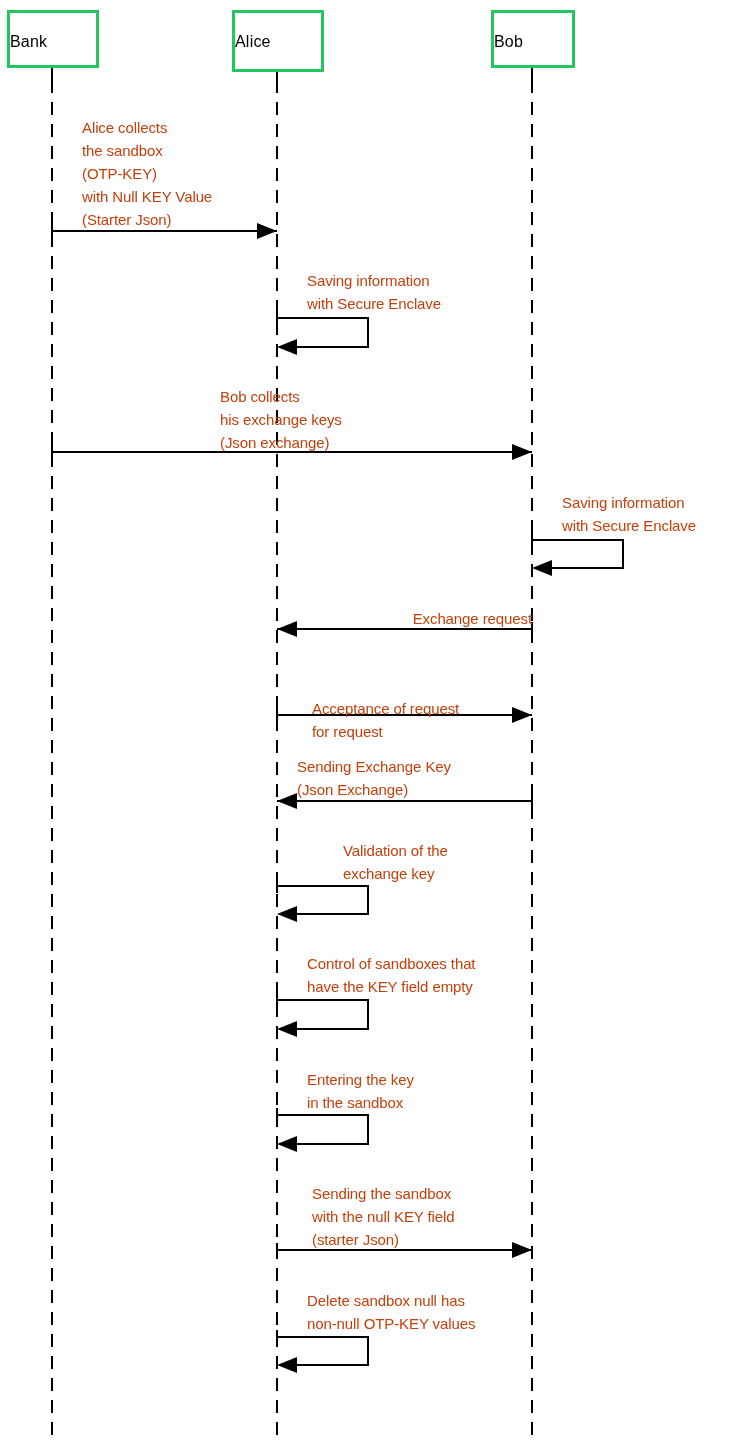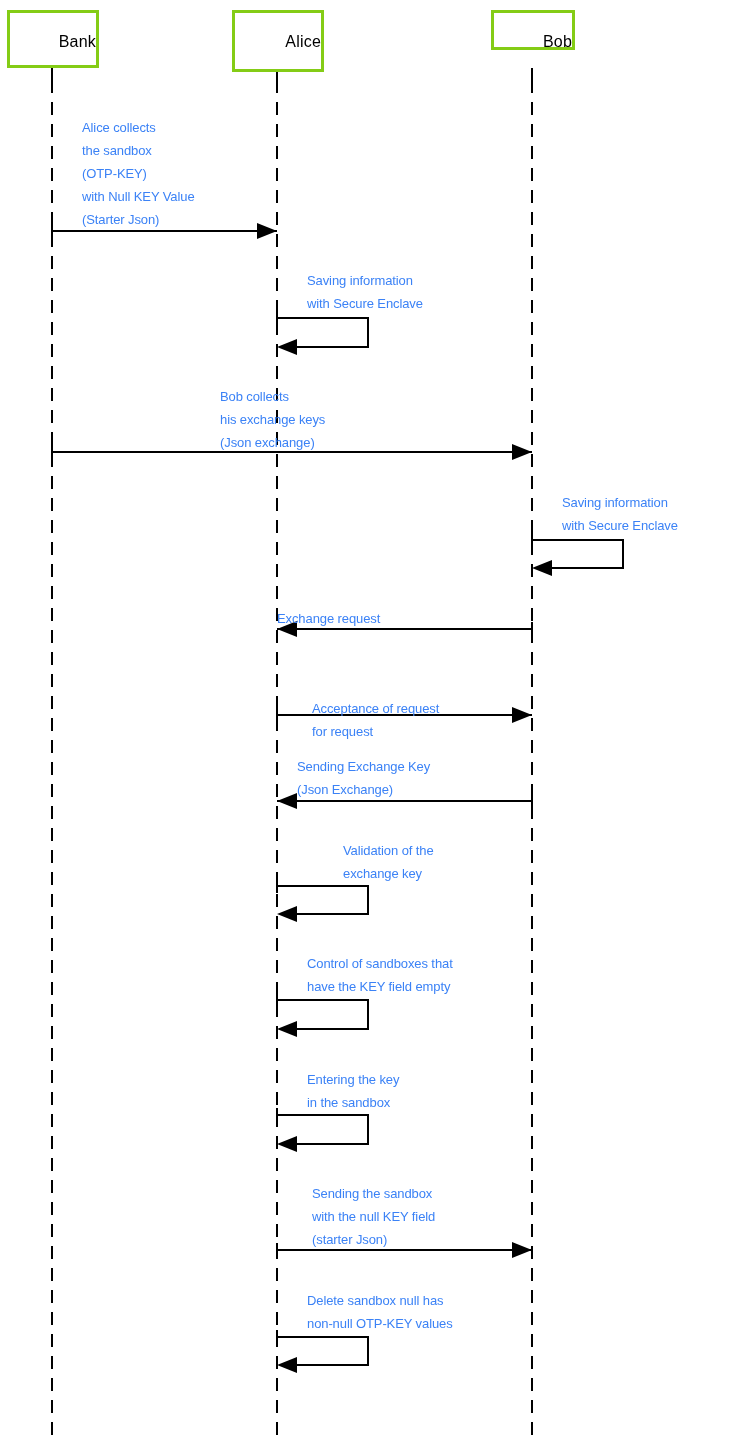--- a/index.html
+++ b/index.html
@@ -22,40 +22,40 @@
     position: absolute;
     left: 0;
     top: 0;
     width: 735px;
     height: 1451px;
     pointer-events: none;
   }
   .actor-box {
     position: absolute;
     box-sizing: border-box;
-    border: 3px solid #84cc16;
+    border: 3px solid #22c55e;
     background: #ffffff;
-    text-align: right;
+    text-align: left;
   }
   .actor-label {
     font-size: 16px;
     line-height: 1;
     display: block;
     padding-top: 21px;
     letter-spacing: 0.2px;
   }
   .msg-label {
     position: absolute;
-    font-size: 13px;
+    font-size: 15px;
     line-height: 23px;
     white-space: pre;
-    color: #3b82f6;
+    color: #c2410c;
     letter-spacing: -0.1px;
   }
-  .msg-label.center { text-align: left; }
+  .msg-label.center { text-align: right; }
 </style>
 </head>
 <body>
 
 <div id="diagram">
   <svg class="layer" id="lines-layer" viewBox="0 0 735 1451" xmlns="http://www.w3.org/2000/svg">
       <line x1="52" y1="68" x2="52" y2="80" stroke="#000000" stroke-width="2"></line>
       <line x1="52" y1="80" x2="52" y2="1442" stroke="#000000" stroke-width="2" stroke-dasharray="13 9"></line>
       <line x1="277" y1="68" x2="277" y2="80" stroke="#000000" stroke-width="2"></line>
       <line x1="277" y1="80" x2="277" y2="1442" stroke="#000000" stroke-width="2" stroke-dasharray="13 9"></line>
@@ -122,21 +122,21 @@
         <polygon points="297,1357 277,1365 297,1373" fill="#000000"></polygon>
       </g>
     </svg>
   <div id="actors-layer">
       <div class="actor-box" style="left: 7px; top: 10px; width: 92px; height: 58px;">
         <span class="actor-label">Bank</span>
       </div>
       <div class="actor-box" style="left: 232px; top: 10px; width: 92px; height: 62px;">
         <span class="actor-label">Alice</span>
       </div>
-      <div class="actor-box" style="left: 491px; top: 10px; width: 84px; height: 40px;">
+      <div class="actor-box" style="left: 491px; top: 10px; width: 84px; height: 58px;">
         <span class="actor-label">Bob</span>
       </div>
     </div>
   <div id="labels-layer">
       <div class="msg-label" style="top: 116px; left: 82px;"><div>Alice collects</div><div>the sandbox</div><div>(OTP-KEY)</div><div>with Null KEY Value</div><div>(Starter Json)</div></div>
       <div class="msg-label" style="top: 269px; left: 307px;"><div>Saving information</div><div>with Secure Enclave</div></div>
       <div class="msg-label" style="top: 385px; left: 212px; margin-left: 8px;"><div>Bob collects</div><div>his exchange keys</div><div>(Json exchange)</div></div>
       <div class="msg-label" style="top: 491px; left: 562px;"><div>Saving information</div><div>with Secure Enclave</div></div>
       <div class="msg-label center" style="top: 607px; left: 277px; width: 255px;"><div>Exchange request</div></div>
       <div class="msg-label" style="top: 697px; left: 312px;"><div>Acceptance of request</div><div>for request</div></div>

